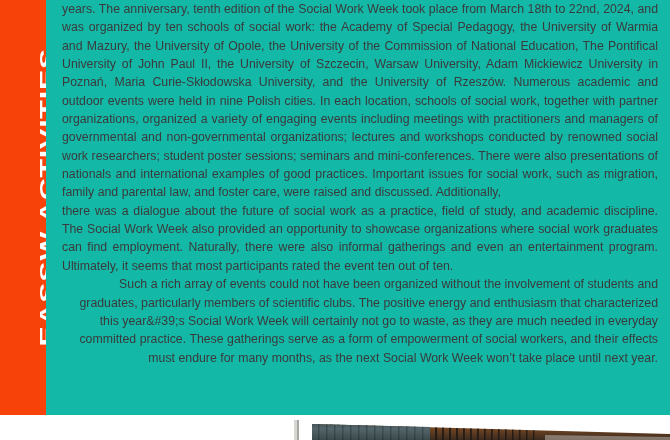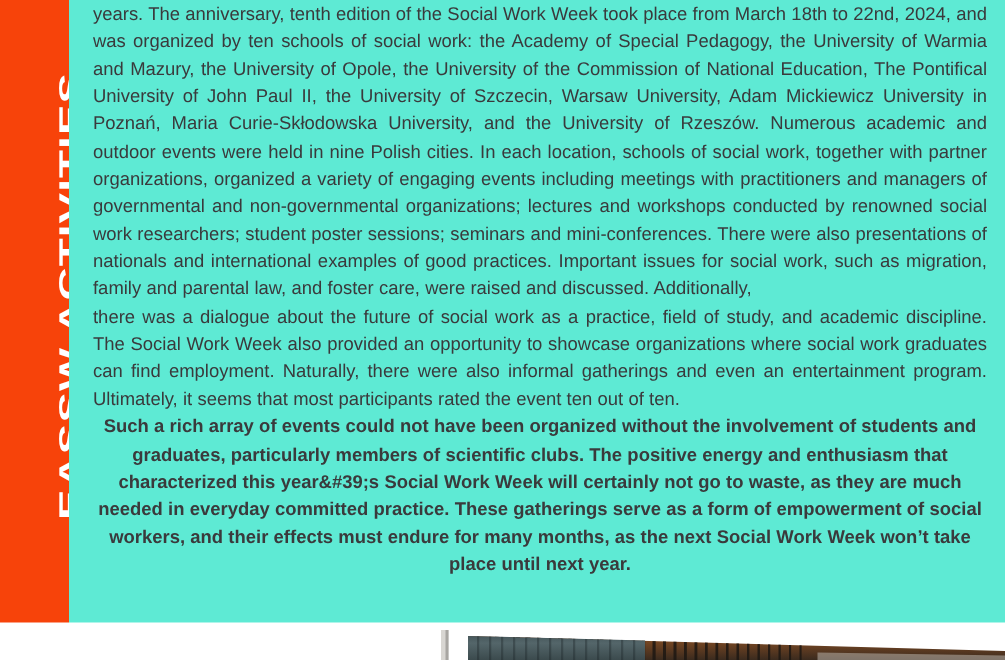--- a/index.html
+++ b/index.html
@@ -13,21 +13,21 @@
     font-family: "Liberation Sans", sans-serif;
     overflow: hidden;
     position: relative;
   }
 
   #page {
     position: relative;
     width: 670px;
     height: 440px;
     overflow: hidden;
-    background: #5eead4;
+    background: #14b8a6;
   }
 
   
   #sidebar {
     position: absolute;
     left: 0;
     top: 0;
     width: 46px;
     height: 427px;
     background: #f7430a;
@@ -69,22 +69,21 @@
     font-size: 12.3px;
     line-height: 18.35px;
     text-align: justify;
     text-justify: inter-word;
     -webkit-hyphens: manual;
     hyphens: manual;
     word-spacing: 0.1px;
   }
 
   #article p.last-of-para {
-    text-align: center;
-    font-weight: bold;
+    text-align: right;
   }
 
   
   #bottom-photo {
     position: absolute;
     left: 0;
     bottom: 0;
     width: 670px;
     height: 25px;
     overflow: hidden;

